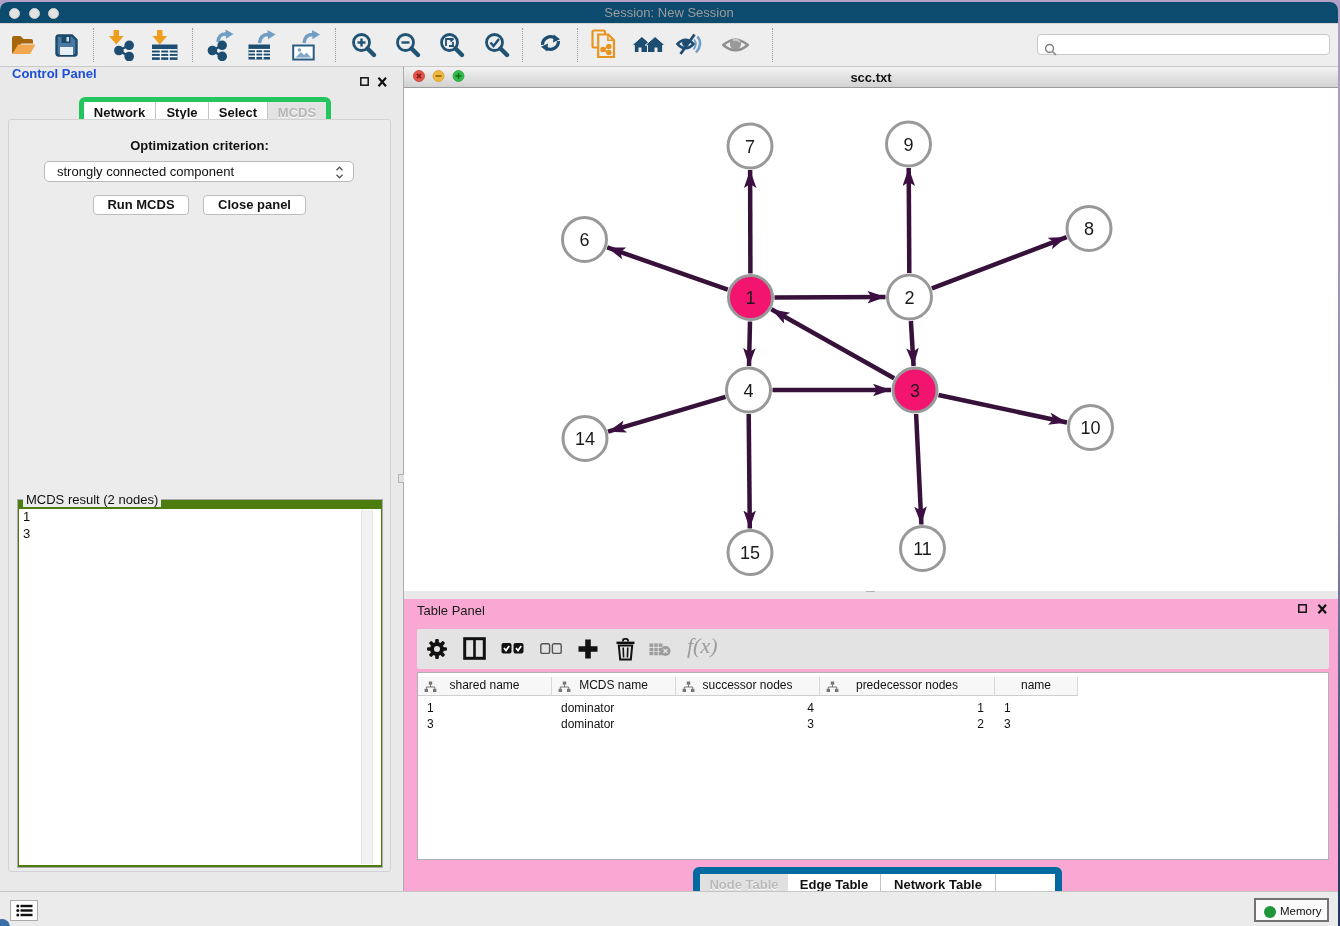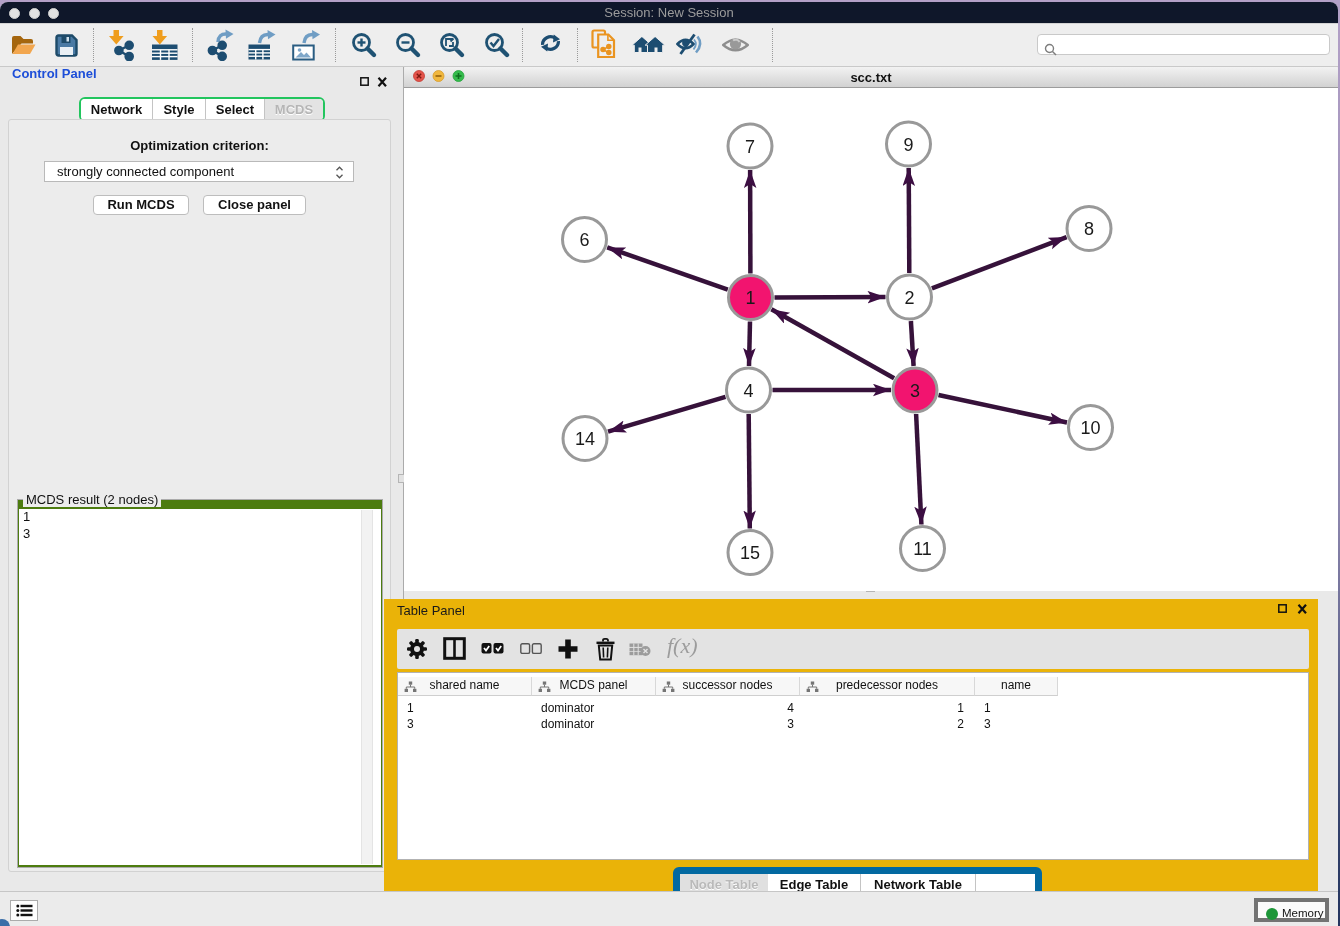--- a/index.html
+++ b/index.html
@@ -3,82 +3,82 @@
 <meta charset="utf-8">
 <style>
 html,body{margin:0;padding:0;}
 body{width:1340px;height:926px;overflow:hidden;position:relative;
   font-family:"Liberation Sans",sans-serif;background:#b3a0c7;}
 #edgeR{position:absolute;right:0;top:0;width:2px;height:926px;
   background:linear-gradient(#b3a0c7,#8d87ae 55%,#32406a 90%,#24355f);}
 #win{position:absolute;left:0;top:2px;width:1338px;height:924px;
   background:#e9e9e9;border-radius:8px 8px 0 0;}
 #titlebar{position:absolute;left:0;top:0;width:1338px;height:21px;
-  background:#0f172a;border-bottom:1px solid #d3d3d3;border-radius:8px 8px 0 0;}
+  background:#0c4a6e;border-bottom:1px solid #d3d3d3;border-radius:8px 8px 0 0;}
 .tl{position:absolute;top:6px;width:11px;height:11px;border-radius:50%;}
 #titlebar .tl{background:#e2e2e2;border:1px solid #cdcdcd;box-sizing:border-box;}
 #wtitle{position:absolute;top:3px;left:0;width:1338px;text-align:center;
   font-size:13px;color:#9c9c9c;}
 #toolbar{position:absolute;left:0;top:22px;width:1338px;height:43px;
   background:#eeeeee;border-bottom:1px solid #c9c9c9;box-sizing:border-box;z-index:5;}
 .sep{position:absolute;top:4px;height:34px;width:0;border-left:1px dotted #9a9a9a;}
 .tbi{position:absolute;top:0;}
 #searchbox{position:absolute;left:1037px;top:10px;width:291px;height:19px;
   background:#fff;border:1px solid #c9c9c9;border-radius:4px;}
 
 #cpanel{position:absolute;left:0;top:64px;width:403px;height:827px;background:#e9e9e9;}
 #cpanel .phead{position:absolute;left:12px;top:0;font-size:13px;color:#1d4ed8;font-weight:bold;}
 #tabs{position:absolute;left:79px;top:31px;height:21px;display:flex;
-  border:2px solid #22c55e;border-radius:6px;overflow:hidden;background:#fff;}
+  border:5px solid #22c55e;border-radius:6px;overflow:hidden;background:#fff;}
 #tabs .tab{height:21px;line-height:21px;text-align:center;font-size:13px;font-weight:bold;
   color:#111;background:#fff;border-right:1px solid #c4c4c4;box-sizing:border-box;}
 #tabs .tab.sel{background:#e3e3e3;color:#b5b5b5;text-shadow:0 1px 0 #fff;border-right:none;}
 #cpcontent{position:absolute;left:8px;top:53px;width:383px;height:753px;
   background:#ececec;border:1px solid #d2d2d2;border-radius:3px;box-sizing:border-box;}
 #optlabel{position:absolute;left:0;top:72px;width:399px;text-align:center;
   font-size:13px;font-weight:bold;color:#111;}
 #combo{position:absolute;left:44px;top:95px;width:310px;height:21px;background:#fff;
-  border:1px solid #b9b9b9;border-radius:0;box-sizing:border-box;}
+  border:1px solid #b9b9b9;border-radius:5px;box-sizing:border-box;}
 #combo span{position:absolute;left:12px;top:2px;font-size:13px;color:#111;}
 .btn{position:absolute;height:20px;background:#fff;border:1px solid #bdbdbd;border-radius:4px;
   box-sizing:border-box;text-align:center;font-size:13px;font-weight:bold;color:#111;line-height:18px;}
 #fieldset{position:absolute;left:17px;top:433px;width:366px;height:369px;
   border:1px solid #ababab;background:#4d7c0f;box-sizing:border-box;}
 #fieldlegend{position:absolute;left:5px;top:-8px;background:#ececec;padding:0 3px;
   font-size:13px;color:#111;}
 #fieldinner{position:absolute;left:1px;top:9px;width:362px;height:356px;background:#fff;
   font-size:13px;color:#111;line-height:16.5px;padding-left:4px;box-sizing:border-box;}
 #fscroll{position:absolute;right:9px;top:10px;width:10px;height:354px;background:#f2f2f2;border-left:1px solid #e4e4e4;border-right:1px solid #e4e4e4;}
 
 #vdiv{position:absolute;left:403px;top:64px;width:1px;height:827px;background:#ababab;}
 #netframe{position:absolute;left:404px;top:64px;width:934px;height:527px;}
 #nettitle{position:absolute;left:0;top:0;width:934px;height:22px;
   background:linear-gradient(#f4f4f4,#dcdcdc 70%,#d2d2d2);border-bottom:1px solid #9c9c9c;
   border-radius:4px 4px 0 0;box-sizing:border-box;}
 #nettitle .t{position:absolute;top:4px;width:934px;text-align:center;font-size:13px;font-weight:bold;color:#111;}
 #canvas{position:absolute;left:0;top:22px;width:934px;height:503px;background:#fff;}
 
-#tpanel{position:absolute;left:384px;top:597px;width:934px;height:294px;background:#eab308;}
+#tpanel{position:absolute;left:404px;top:597px;width:934px;height:294px;background:#f9a8d4;}
 #tpanel .phead{position:absolute;left:13px;top:4px;font-size:13px;color:#1a1a1a;}
 #ttoolbar{position:absolute;left:13px;top:30px;width:912px;height:40px;background:#e3e3e3;border-radius:2px;}
 #ttable{position:absolute;left:13px;top:73px;width:912px;height:188px;background:#fff;border:1px solid #b2b2b2;box-sizing:border-box;}
 #thead{position:absolute;left:0;top:4px;height:19px;font-size:12px;color:#111;}
 .hcol{position:absolute;top:0;height:19px;border-right:1px solid #d8d8d8;border-bottom:1px solid #cfcfcf;box-sizing:border-box;text-align:center;line-height:17px;background:#f7f7f7;}
 .trow{position:absolute;font-size:12px;color:#111;height:16px;line-height:16px;}
 #btabs{position:absolute;left:289px;top:268px;height:21px;display:flex;
   border:7px solid #0369a1;border-radius:6px;overflow:hidden;background:#fff;}
 #btabs .tab{height:21px;line-height:21px;text-align:center;font-size:13px;font-weight:bold;color:#111;background:#fff;border-right:1px solid #c4c4c4;box-sizing:border-box;}
 #btabs .tab.sel{background:#e0e0e0;color:#b9b9b9;text-shadow:0 1px 0 #fff;border-right:none;}
 
 #statusbar{position:absolute;left:0;top:889px;width:1338px;height:35px;
   background:#ebebeb;border-top:1px solid #c6c6c6;}
 #listbtn{position:absolute;left:10px;top:8px;width:28px;height:21px;background:#fdfdfd;
   border:1px solid #ababab;box-sizing:border-box;}
 #membtn{position:absolute;left:1254px;top:6px;width:75px;height:24px;background:#fbfbfb;
-  border:4px solid #737373;box-sizing:border-box;color:#111;}
+  border:2px solid #737373;box-sizing:border-box;color:#111;}
 #bluecorner{position:absolute;left:-6px;top:917px;width:16px;height:16px;border-radius:50%;background:#3a6ea8;}
 </style>
 </head>
 <body>
 <div id="win">
   <div id="titlebar">
     <div class="tl" style="left:9px;"></div>
     <div class="tl" style="left:29px;"></div>
     <div class="tl" style="left:48px;"></div>
     <div id="wtitle">Session: New Session</div>
@@ -371,21 +371,21 @@
             <line x1="9.2" y1="1.5" x2="9.2" y2="13.2"></line>
         </g>
         <circle cx="16.5" cy="9" r="5" fill="#9c9c9c"></circle>
         <path d="M14.5 7 l4 4 M18.5 7 l-4 4" stroke="#e3e3e3" stroke-width="1.4"></path>
       </svg>
       <div style="position:absolute;left:270px;top:4px;font-family:'Liberation Serif',serif;font-style:italic;font-size:22px;color:#9c9c9c;">f(x)</div>
     </div>
     <div id="ttable">
       <div id="thead">
         <div class="hcol" style="left:0;width:134px;">shared name</div>
-        <div class="hcol" style="left:134px;width:124px;">MCDS panel</div>
+        <div class="hcol" style="left:134px;width:124px;">MCDS name</div>
         <div class="hcol" style="left:258px;width:144px;">successor nodes</div>
         <div class="hcol" style="left:402px;width:175px;">predecessor nodes</div>
         <div class="hcol" style="left:577px;width:83px;">name</div>
       </div>
       <svg class="hico" style="position:absolute;left:6px;top:8px;" width="13" height="12" viewBox="0 0 13 12">
           <g fill="#757575">
             <rect x="4.8" y="0.5" width="3.4" height="3.2"></rect>
             <rect x="0.6" y="7.8" width="3.4" height="3.2"></rect>
             <rect x="9" y="7.8" width="3.4" height="3.2"></rect>
           </g>

